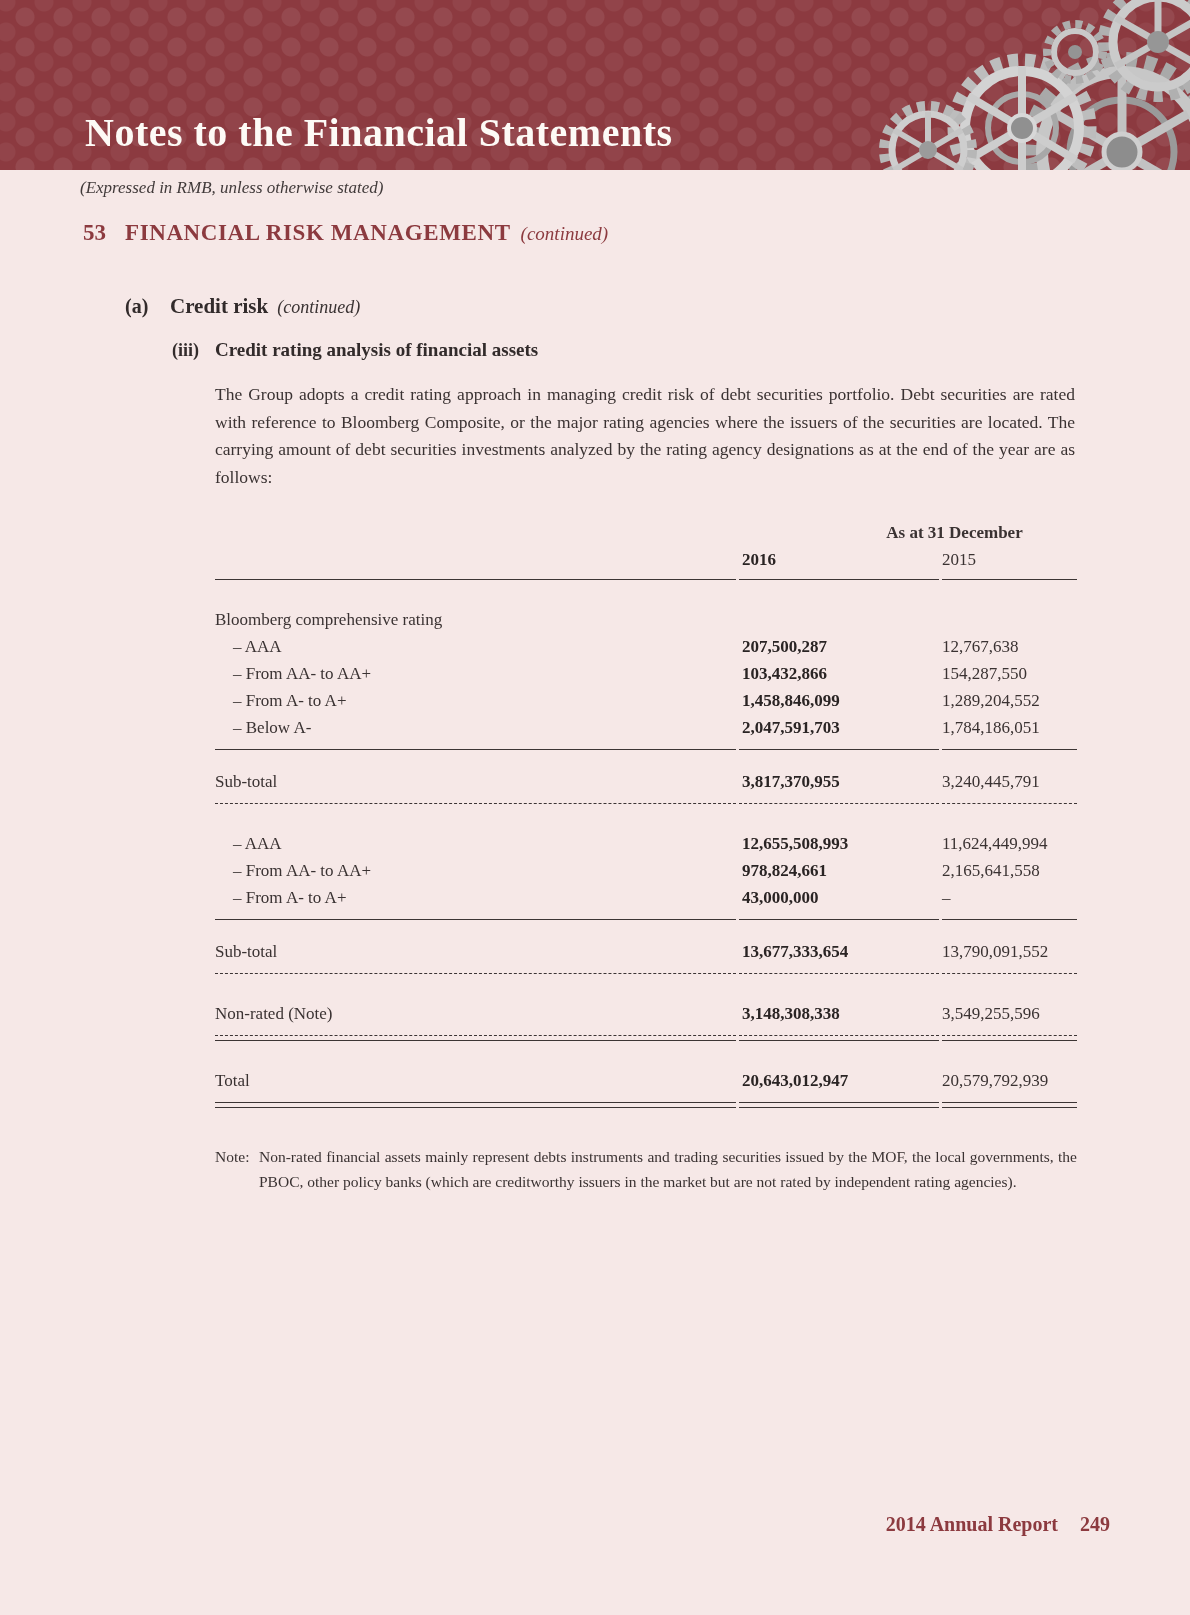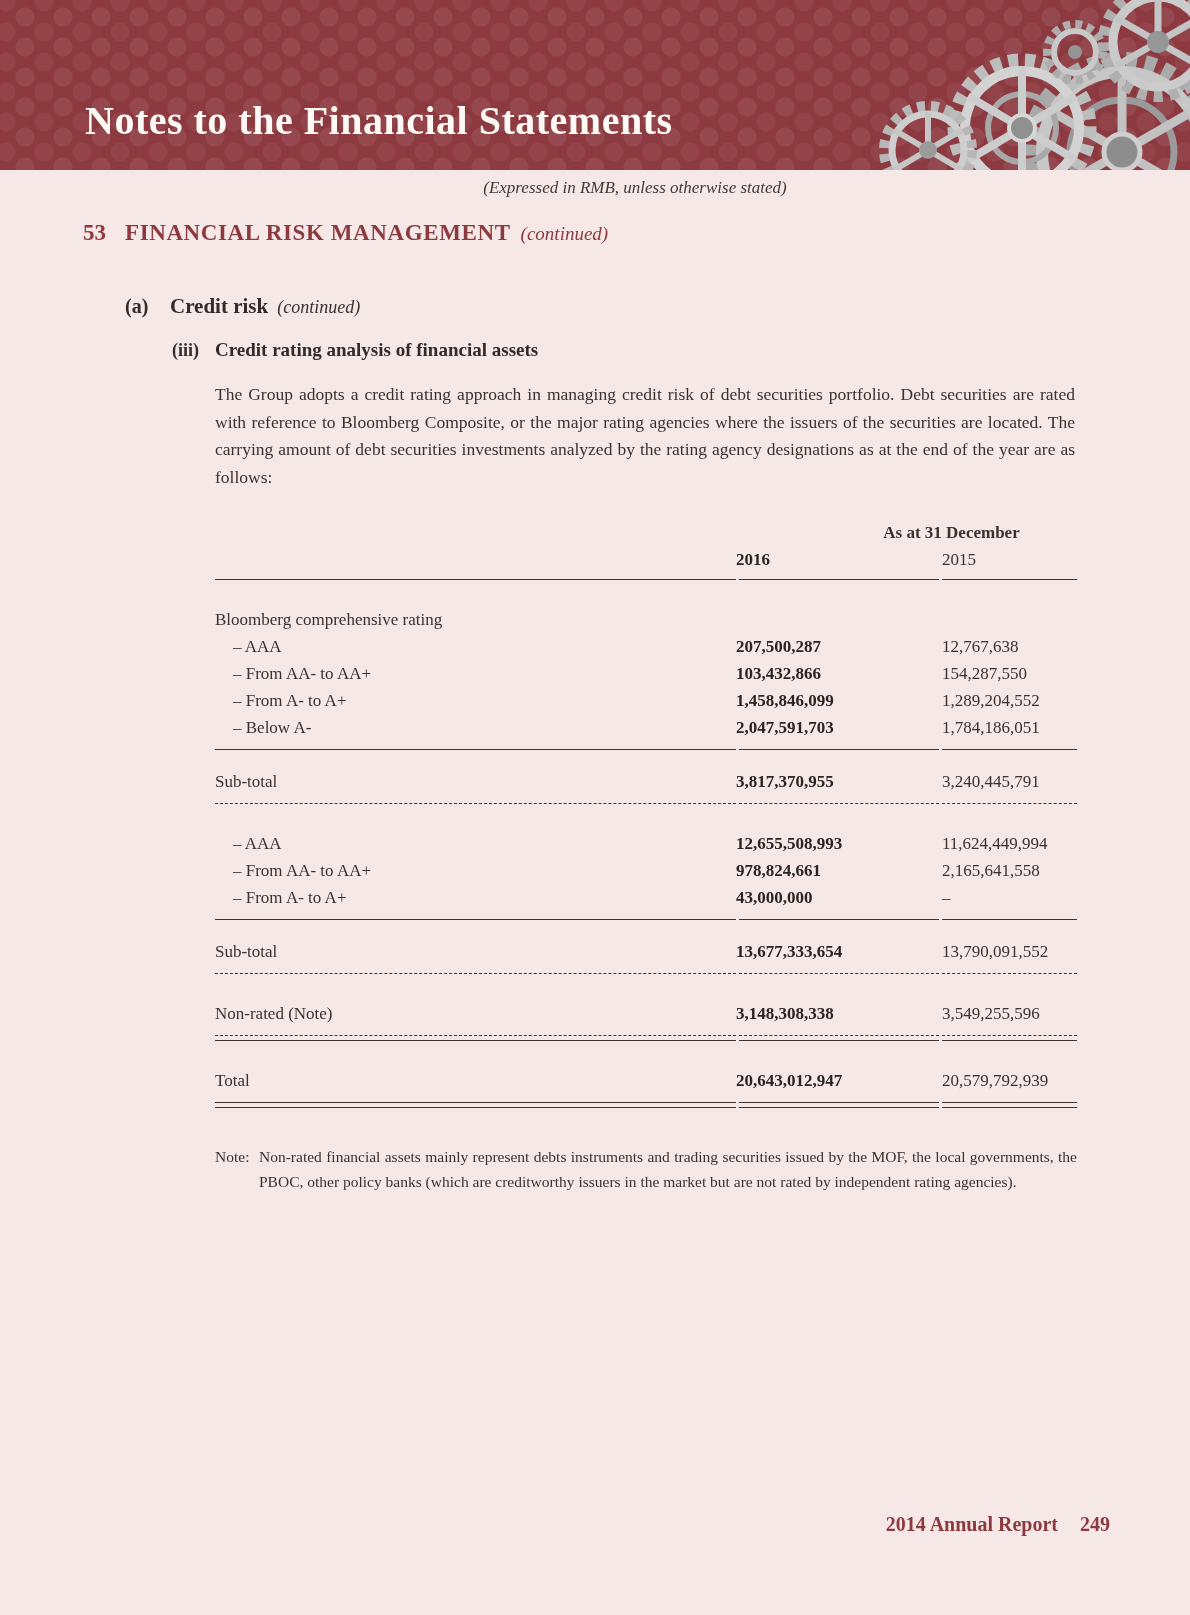--- a/index.html
+++ b/index.html
@@ -18,37 +18,36 @@
     background-color:#8c3a40;
     background-image:
       radial-gradient(circle, rgba(255,255,255,0.08) 9px, transparent 10px),
       radial-gradient(circle, rgba(255,255,255,0.05) 9px, transparent 10px);
     background-size:38px 30px,38px 30px;
     background-position:6px 2px,25px 17px;
     overflow:hidden;
   }
   .banner-title{
     position:absolute;
-    left:85px;bottom:26px;
+    left:85px;bottom:14px;
     font-size:40px;
     font-weight:bold;
     color:#fdfaf6;
     letter-spacing:0.5px;
     white-space:nowrap;
   }
   .gears{
     position:absolute;right:0;top:0;height:170px;width:320px;
   }
   
   .expressed{
     margin:8px 0 0 80px;
     font-style:italic;
     font-size:17px;
     color:#413a3a;
-    text-align:center;
   }
   
   .h1{display:flex;align-items:baseline;margin:22px 0 0 83px;color:#8c3a3f;}
   .h1 .num{width:42px;font-size:23px;font-weight:bold;}
   .h1 .ttl{font-size:23px;font-weight:bold;letter-spacing:0.6px;}
   .h1 .cont{font-size:19px;font-style:italic;margin-left:10px;}
   .h2{display:flex;align-items:baseline;margin:16px 0 0 125px;color:#322b2b;}
   .h2 .num{width:45px;font-size:20px;font-weight:bold;}
   .h2 .ttl{font-size:21px;font-weight:bold;margin-top:32px;}
   .h2 .cont{font-size:18px;font-style:italic;margin-left:9px;color:#3a3333;}
@@ -64,21 +63,21 @@
     text-align:justify;
     color:#3a3232;
   }
   
   .fin-table{
     margin:32px 0 0 215px;
     width:862px;
     font-size:17px;
     color:#3a3232;
   }
-  .t-grid{display:grid;grid-template-columns:1fr 200px 135px;column-gap:6px;}
+  .t-grid{display:grid;grid-template-columns:1fr 200px 135px;column-gap:0;}
   .t-period{
     text-align:center;
     font-weight:bold;
     padding-left:90px;
   }
   .cell{line-height:27px;}
   .cell.num{text-align:left;}
   .cell.num.last{padding-right:8px;}
   .cell.bold{font-weight:bold;color:#2a2424;}
   .t-colhead .cell{padding-top:3px;padding-bottom:6px;}

